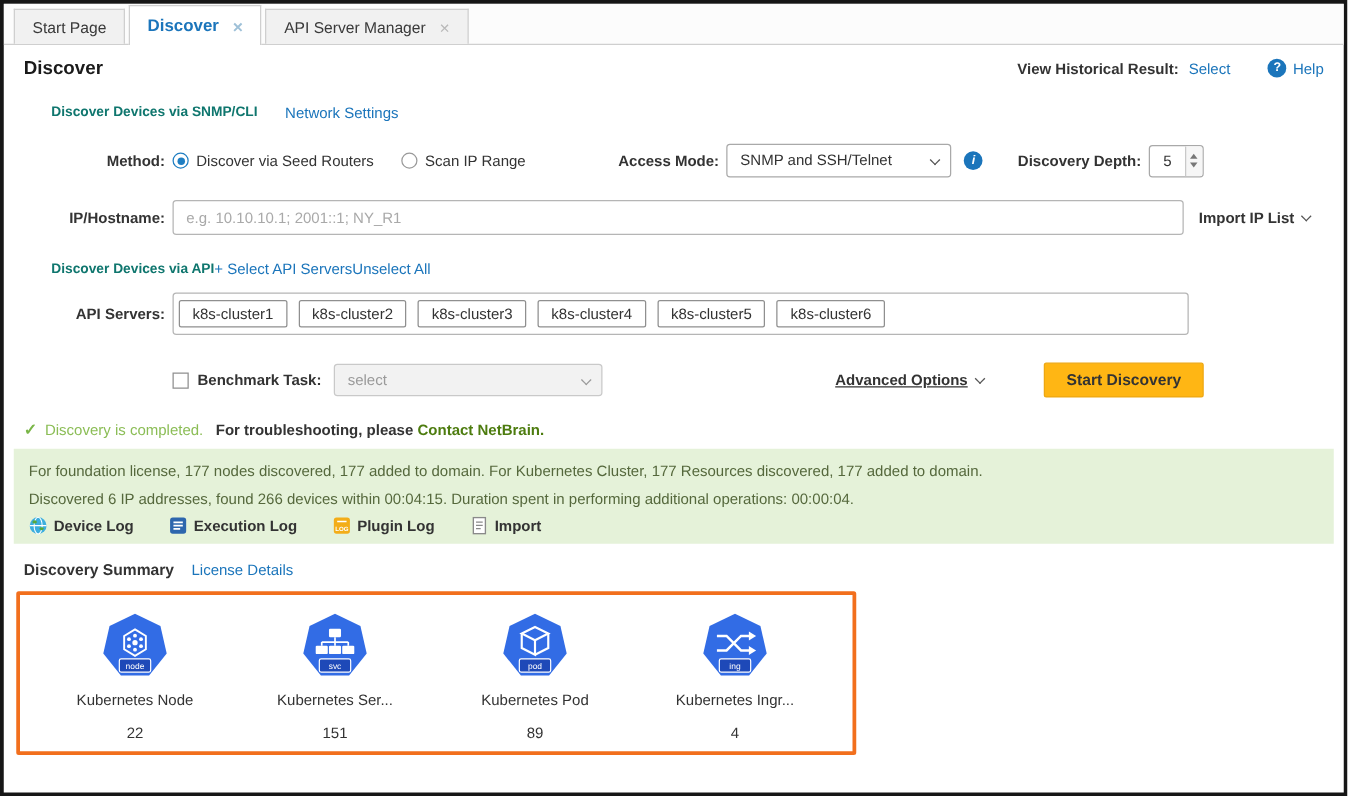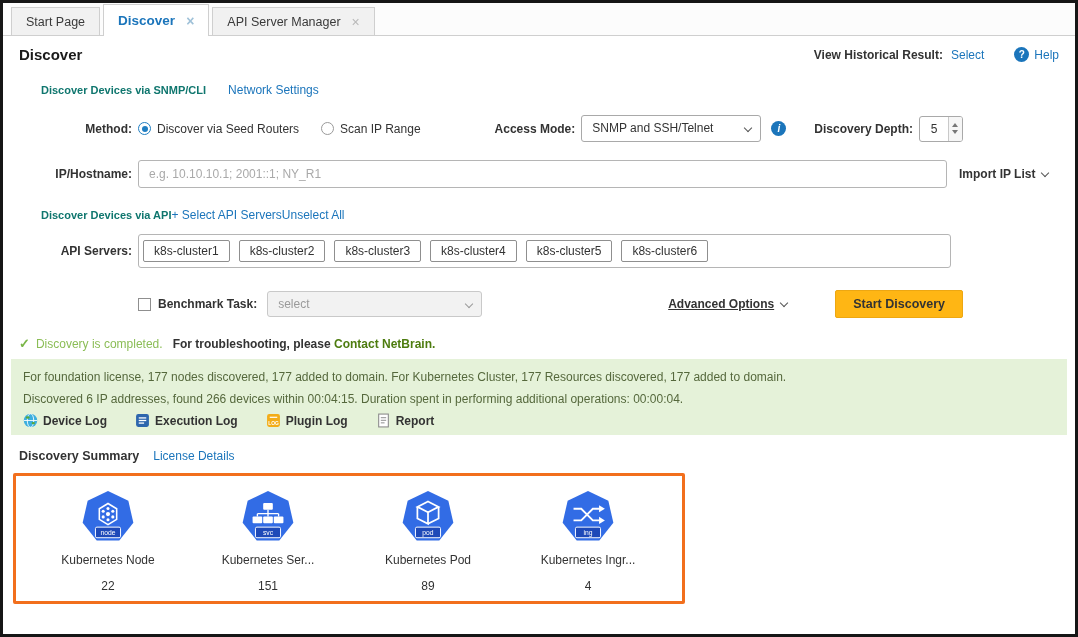--- a/index.html
+++ b/index.html
@@ -235,21 +235,21 @@
           </svg>
           <span>Plugin Log</span>
         </span>
         <span class="log-item">
           <svg width="15" height="15" viewBox="0 0 14 14">
             <rect x="2.5" y="1" width="9" height="12" fill="#fff" stroke="#8a8a8a" stroke-width="1"></rect>
             <line x1="4.5" y1="4.4" x2="9.5" y2="4.4" stroke="#8a8a8a" stroke-width="0.9"></line>
             <line x1="4.5" y1="6.8" x2="9.5" y2="6.8" stroke="#8a8a8a" stroke-width="0.9"></line>
             <line x1="4.5" y1="9.2" x2="8" y2="9.2" stroke="#8a8a8a" stroke-width="0.9"></line>
           </svg>
-          <span>Report</span>
+          <span>Import</span>
         </span>
       </div>
     </div>
 
     <div class="summary-row">
       <span class="bold" style="font-size:12.5px;">Discovery Summary</span>
       <a class="link">License Details</a>
     </div>
 
     <div class="orange-box">

